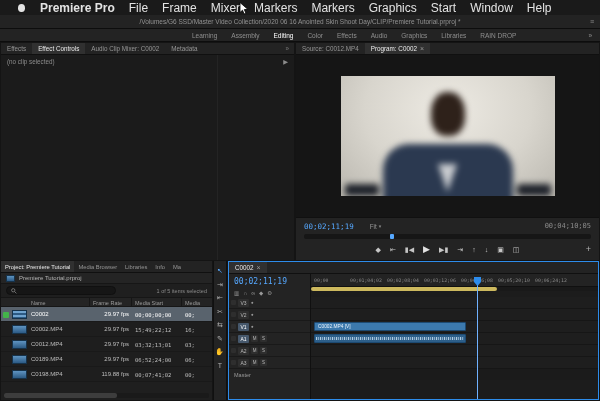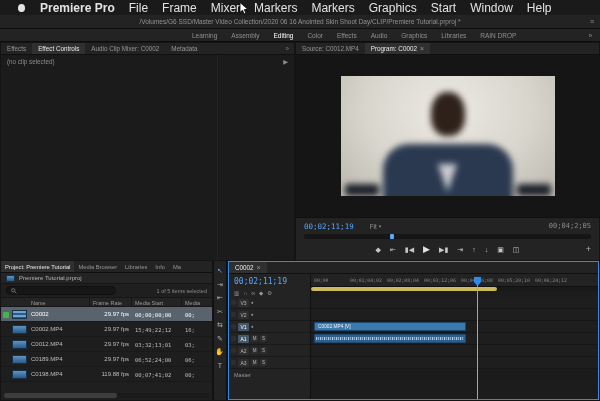--- a/index.html
+++ b/index.html
@@ -233,21 +233,21 @@
           </div>
         </div>
       </div>
       <div class="pm-controls">
         <div class="pm-row1">
           <span class="pm-tc">00;02;11;19</span>
           <span class="pm-fit">
             <span>Fit</span>
             <span class="dd">▾</span>
           </span>
-          <span class="pm-dur">00;04;2;05</span>
+          <span class="pm-dur">00;04;10;05</span>
         </div>
         <div class="pm-scrub">
           <div class="pm-scrub-head"></div>
         </div>
         <div class="pm-transport">
           <span class="tbtn">◆</span>
           <span class="tbtn">⇤</span>
           <span class="tbtn">▮◀</span>
           <span class="tbtn play">▶</span>
           <span class="tbtn">▶▮</span>

